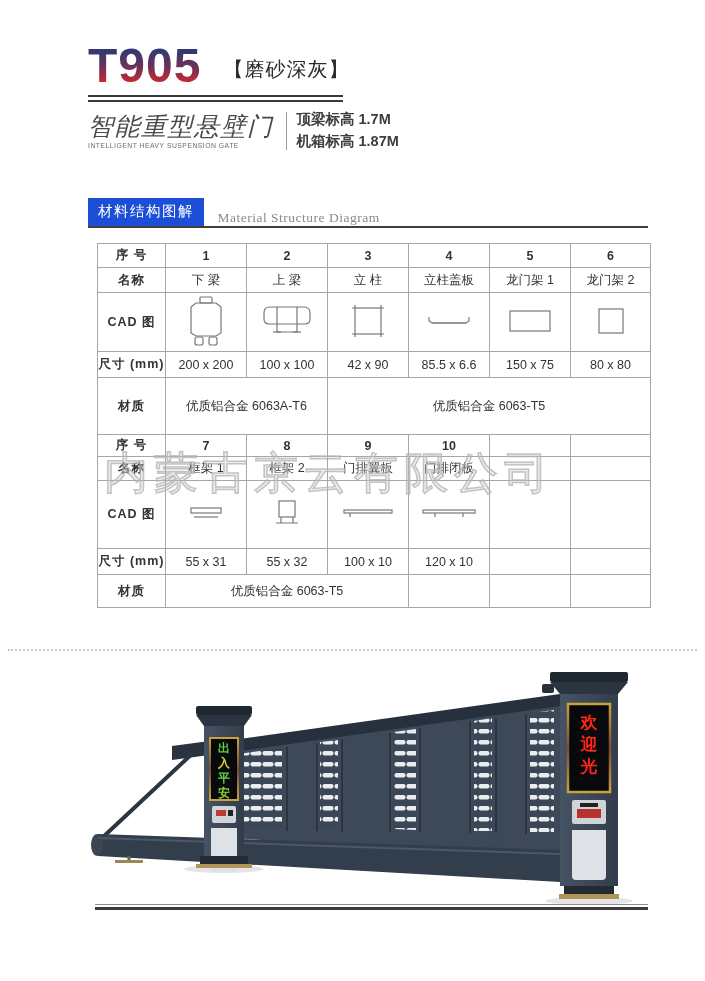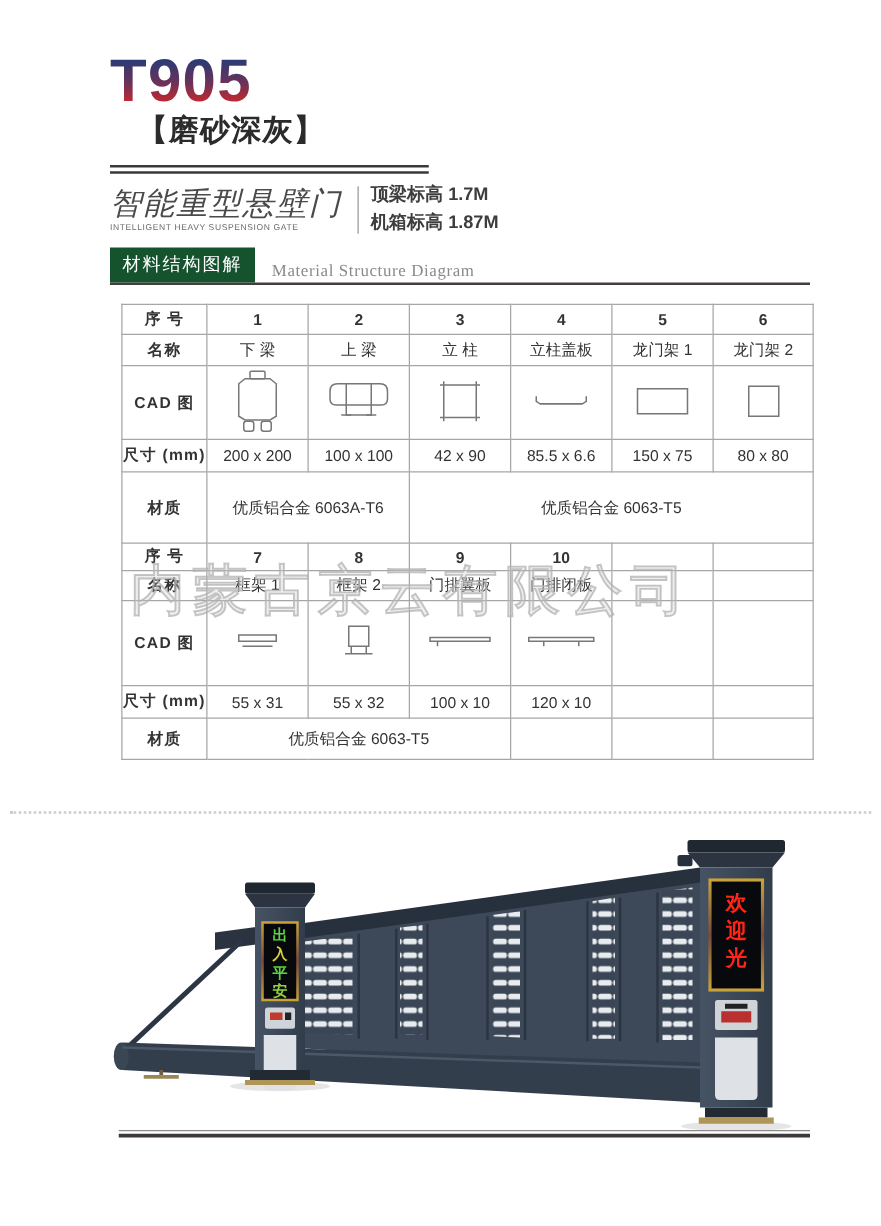--- a/index.html
+++ b/index.html
@@ -1,35 +1,35 @@
 <!DOCTYPE html>
 <html><head>
 <meta charset="utf-8">
 <style>
   html,body{margin:0;padding:0;background:#fff;}
   .page{position:relative;width:705px;height:981px;background:#fff;overflow:hidden;
         font-family:"Liberation Sans",sans-serif;color:#333;}
 
   
   .hdr{position:absolute;left:88px;top:44px;}
-  .title-row{display:flex;align-items:flex-start;flex-direction:column;}
+  .title-row{display:flex;align-items:flex-end;}
   .model{font-size:48px;font-weight:900;line-height:0.92;letter-spacing:1px;
          background:linear-gradient(180deg,#2e3a74 12%,#6e3158 52%,#c8282c 88%);
          -webkit-background-clip:text;background-clip:text;color:transparent;}
-  .color-tag{font-size:24px;font-weight:bold;color:#2b2b2b;margin-left:22px;padding-bottom:5px;letter-spacing:1px;}
+  .color-tag{font-size:20px;font-weight:normal;color:#2b2b2b;margin-left:22px;padding-bottom:5px;letter-spacing:1px;}
   .double-rule{width:255px;height:3px;border-top:2px solid #3a3a3a;border-bottom:2px solid #3a3a3a;margin-top:7px;}
   .sub-row{display:flex;align-items:center;margin-top:7px;}
   .prod-cn{font-size:25px;color:#4a4a4a;letter-spacing:1.5px;line-height:1.05;font-style:italic;}
   .prod-en{font-size:6.8px;color:#6a6a6a;letter-spacing:0.5px;margin-top:3px;}
   .vline{width:1px;height:38px;background:#9a9a9a;margin:0 10px 0 12px;}
   .specs{font-size:14.5px;color:#3d3d3d;line-height:1.5;font-weight:bold;}
 
   
   .section{position:absolute;left:88px;top:198px;width:560px;border-bottom:2px solid #433d3b;padding-bottom:0;}
-  .sec-box{display:inline-block;background:#14532d;color:#fff;font-size:14.5px;
+  .sec-box{display:inline-block;background:#1d4ed8;color:#fff;font-size:14.5px;
            padding:4px 10px 5px;letter-spacing:1.5px;vertical-align:bottom;}
   .sec-en{font-family:"Liberation Serif",serif;font-size:13.5px;color:#8a8a8a;margin-left:9px;letter-spacing:0.5px;}
 
   
   table.spec{position:absolute;left:97px;top:243px;width:553px;border-collapse:collapse;
              table-layout:fixed;font-size:12.5px;color:#333;}
   table.spec td{border:1px solid #a6a6a6;text-align:center;vertical-align:middle;padding:0;}
   td.lab{font-weight:bold;letter-spacing:1px;}
   td.num{font-weight:bold;}
   tr.r1{height:24px}tr.r2{height:25px}tr.r3{height:59px}tr.r4{height:26px}tr.r5{height:57px}

